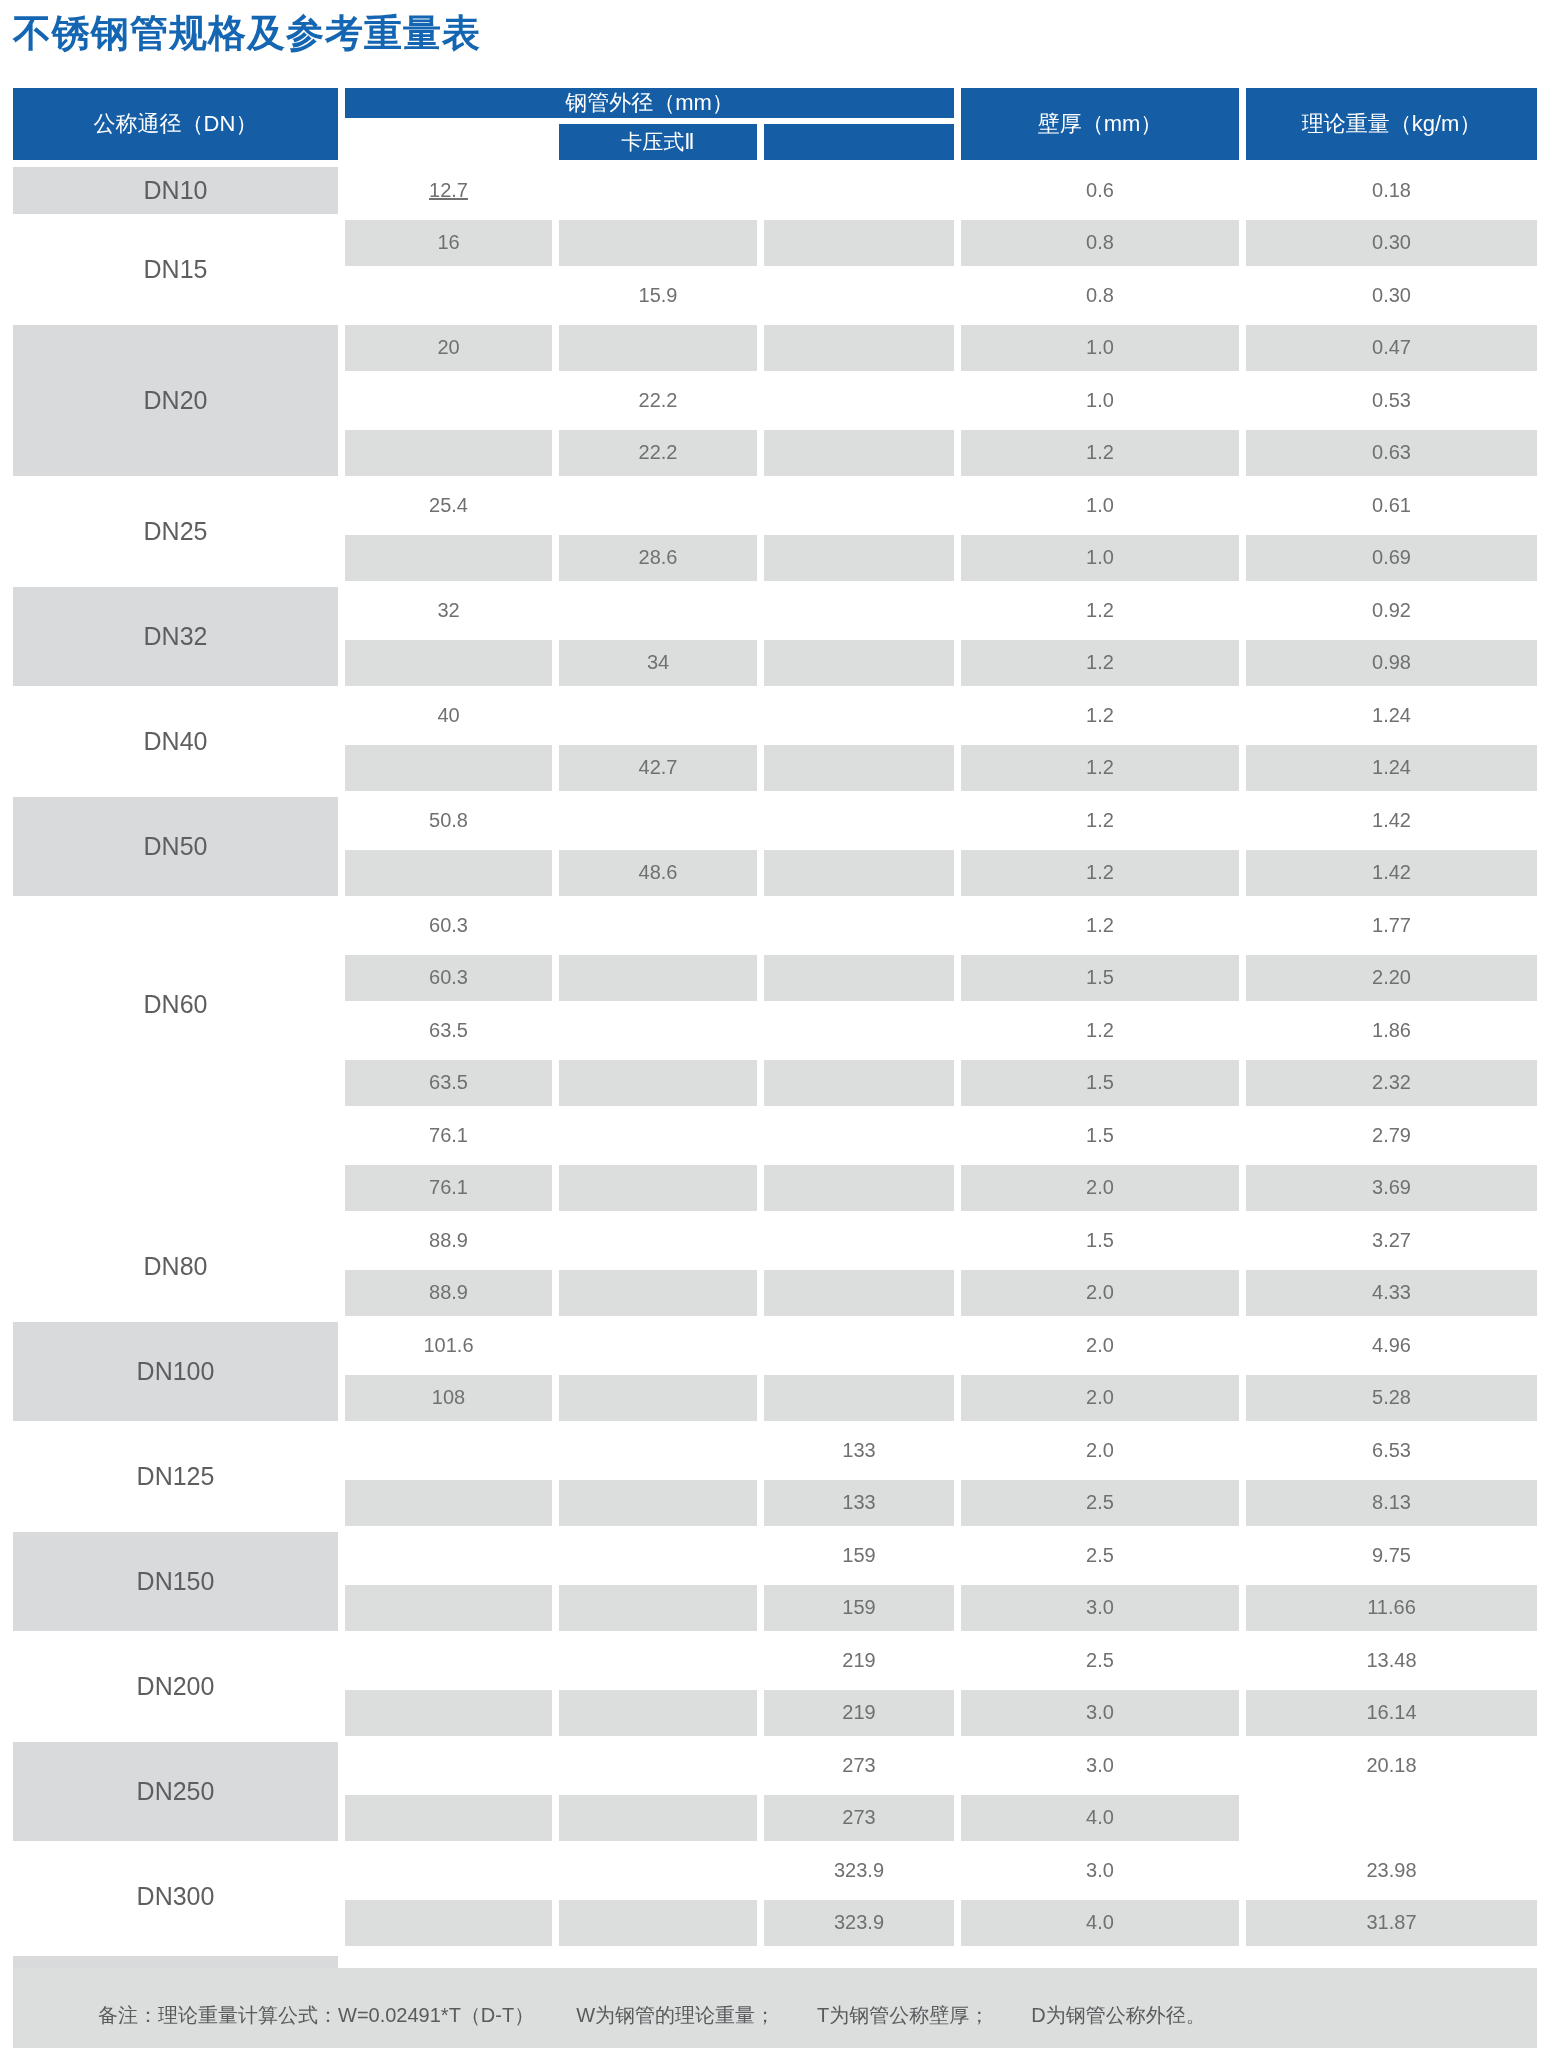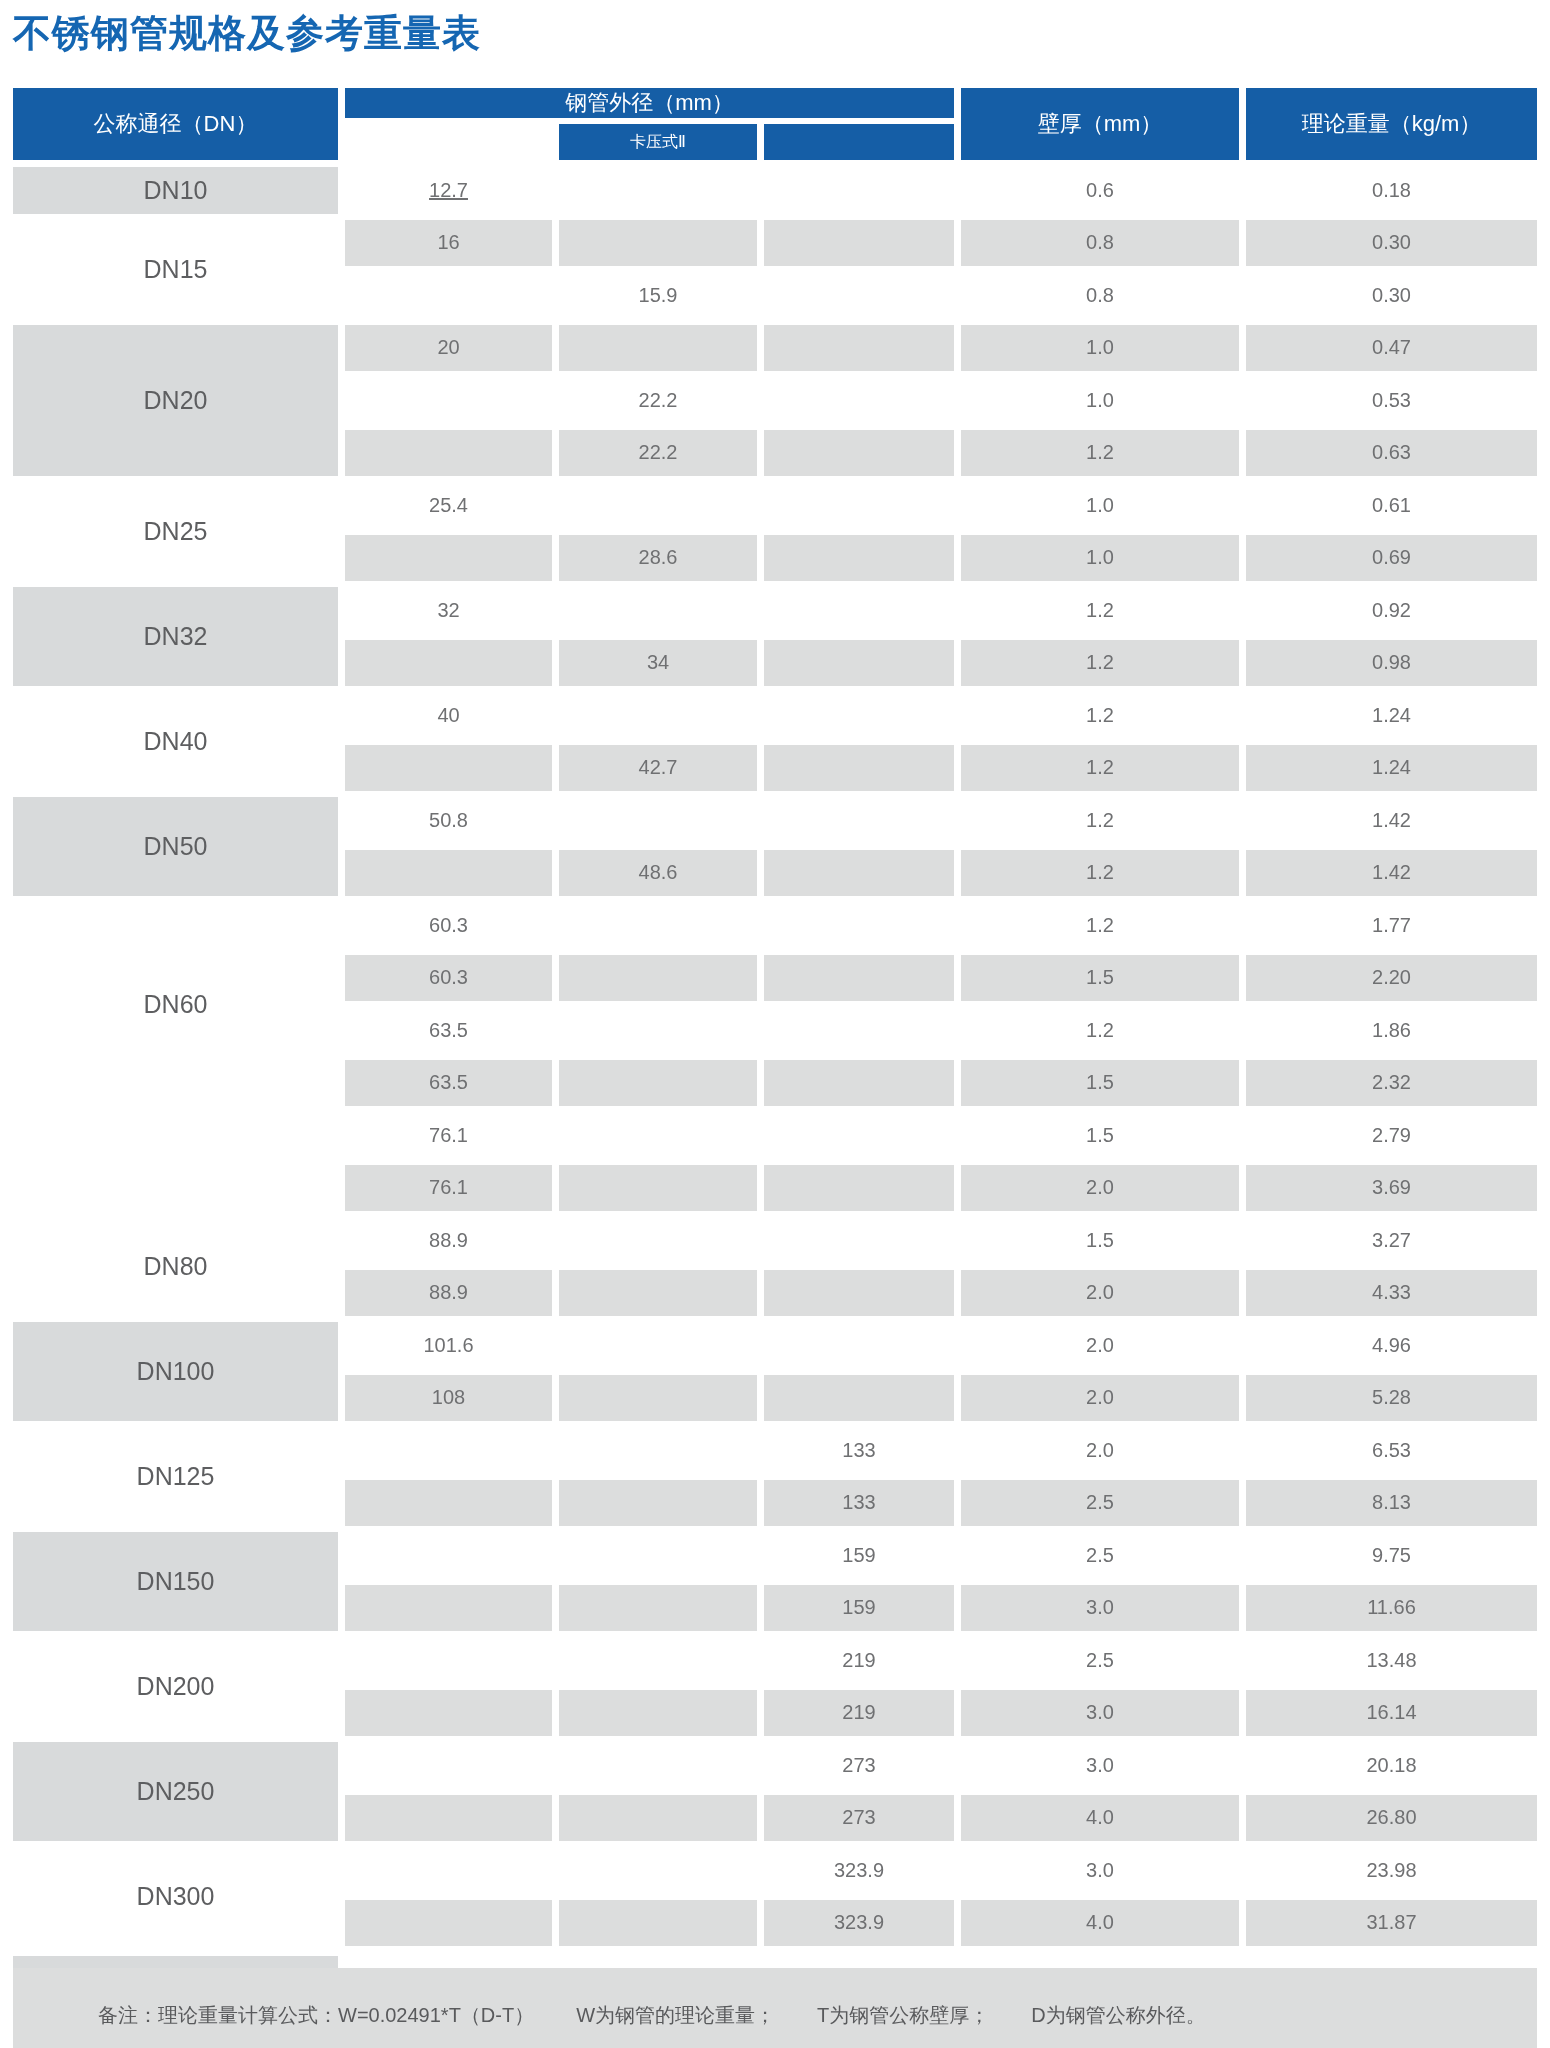--- a/index.html
+++ b/index.html
@@ -24,21 +24,21 @@
     column-gap:7px;
   }
   .hcell{
     background:#155ea6;color:#ffffff;
     display:flex;align-items:center;justify-content:center;
     font-size:22px;
   }
   .h-dn{grid-column:1;grid-row:1 / 4;}
   .h-od{grid-column:2 / 5;grid-row:1;}
   .h-sub1{grid-column:2;grid-row:3;font-size:21px;margin-top:43px;}
-  .h-sub2{grid-column:3;grid-row:3;font-size:16px;}
+  .h-sub2{grid-column:3;grid-row:3;font-size:21px;}
   .h-sub3{grid-column:4;grid-row:3;font-size:21px;}
   .h-wall{grid-column:5;grid-row:1 / 4;}
   .h-weight{grid-column:6;grid-row:1 / 4;}
   
   .tbody{
     position:absolute;left:13px;top:164px;width:1524px;
     display:grid;
     grid-template-columns:325px 207px 198px 190px 278px 1fr;
     grid-auto-rows:52.5px;
     column-gap:7px;
@@ -252,21 +252,20 @@
       <div class="cell dn-cell shaded" style="grid-area: 31 / 1 / span 2;">DN250</div>
       <div class="cell data-cell" style="grid-area: 31 / 2;"></div>
       <div class="cell data-cell" style="grid-area: 31 / 3;"></div>
       <div class="cell data-cell" style="grid-area: 31 / 4;">273</div>
       <div class="cell data-cell" style="grid-area: 31 / 5;">3.0</div>
       <div class="cell data-cell" style="grid-area: 31 / 6;">20.18</div>
       <div class="cell data-cell shaded" style="grid-area: 32 / 2;"></div>
       <div class="cell data-cell shaded" style="grid-area: 32 / 3;"></div>
       <div class="cell data-cell shaded" style="grid-area: 32 / 4;">273</div>
       <div class="cell data-cell shaded" style="grid-area: 32 / 5;">4.0</div>
-      <div class="cell data-cell shaded" style="grid-area: 32 / 6;">26.80</div>
       <div class="cell dn-cell" style="grid-area: 33 / 1 / span 2;">DN300</div>
       <div class="cell data-cell" style="grid-area: 33 / 2;"></div>
       <div class="cell data-cell" style="grid-area: 33 / 3;"></div>
       <div class="cell data-cell" style="grid-area: 33 / 4;">323.9</div>
       <div class="cell data-cell" style="grid-area: 33 / 5;">3.0</div>
       <div class="cell data-cell" style="grid-area: 33 / 6;">23.98</div>
       <div class="cell data-cell shaded" style="grid-area: 34 / 2;"></div>
       <div class="cell data-cell shaded" style="grid-area: 34 / 3;"></div>
       <div class="cell data-cell shaded" style="grid-area: 34 / 4;">323.9</div>
       <div class="cell data-cell shaded" style="grid-area: 34 / 5;">4.0</div>

